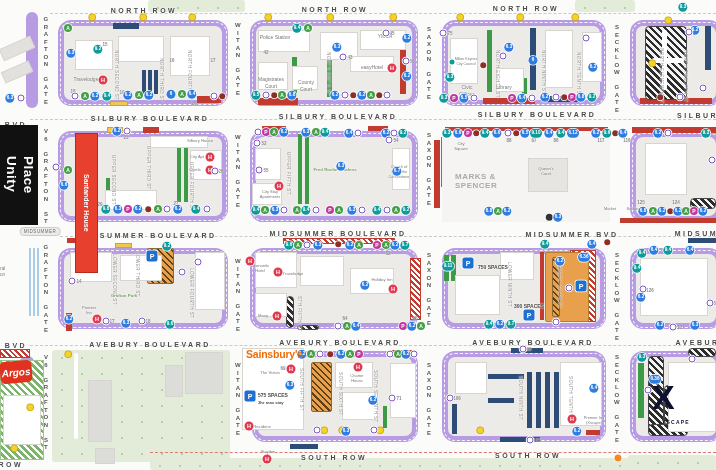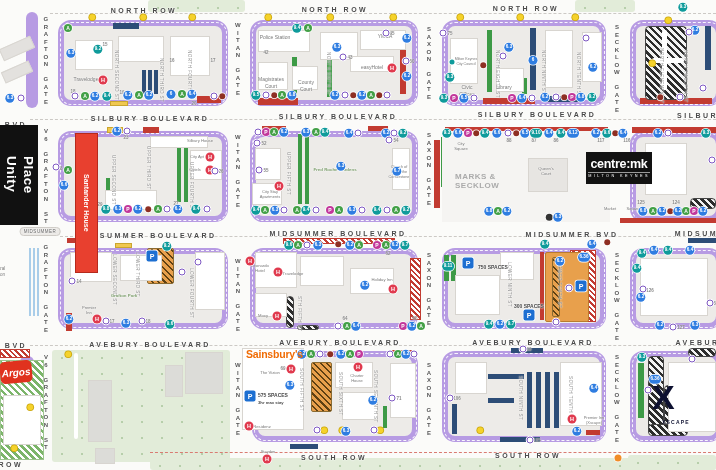--- a/index.html
+++ b/index.html
@@ -654,28 +654,24 @@
 
   <div class="unity">
     <span>Unity
 Place</span>
   </div>
 
   <div class="santander">
     <span>Santander House</span>
   </div>
 
-  <div class="centremk">
-    <div class="cm1">centre:mk</div>
-    <div class="cm2">MILTON KEYNES</div>
-  </div>
 
   <div class="ms">
     <div>MARKS &amp;</div>
-    <div>SECKLOW</div>
+    <div>SPENCER</div>
   </div>
 
   <div class="sains">Sainsbury's</div>
 
   <div class="argos">
     <span>Argos</span>
   </div>
 
   <div class="xx">X</div>
   <div class="xt">XSCAPE</div>

